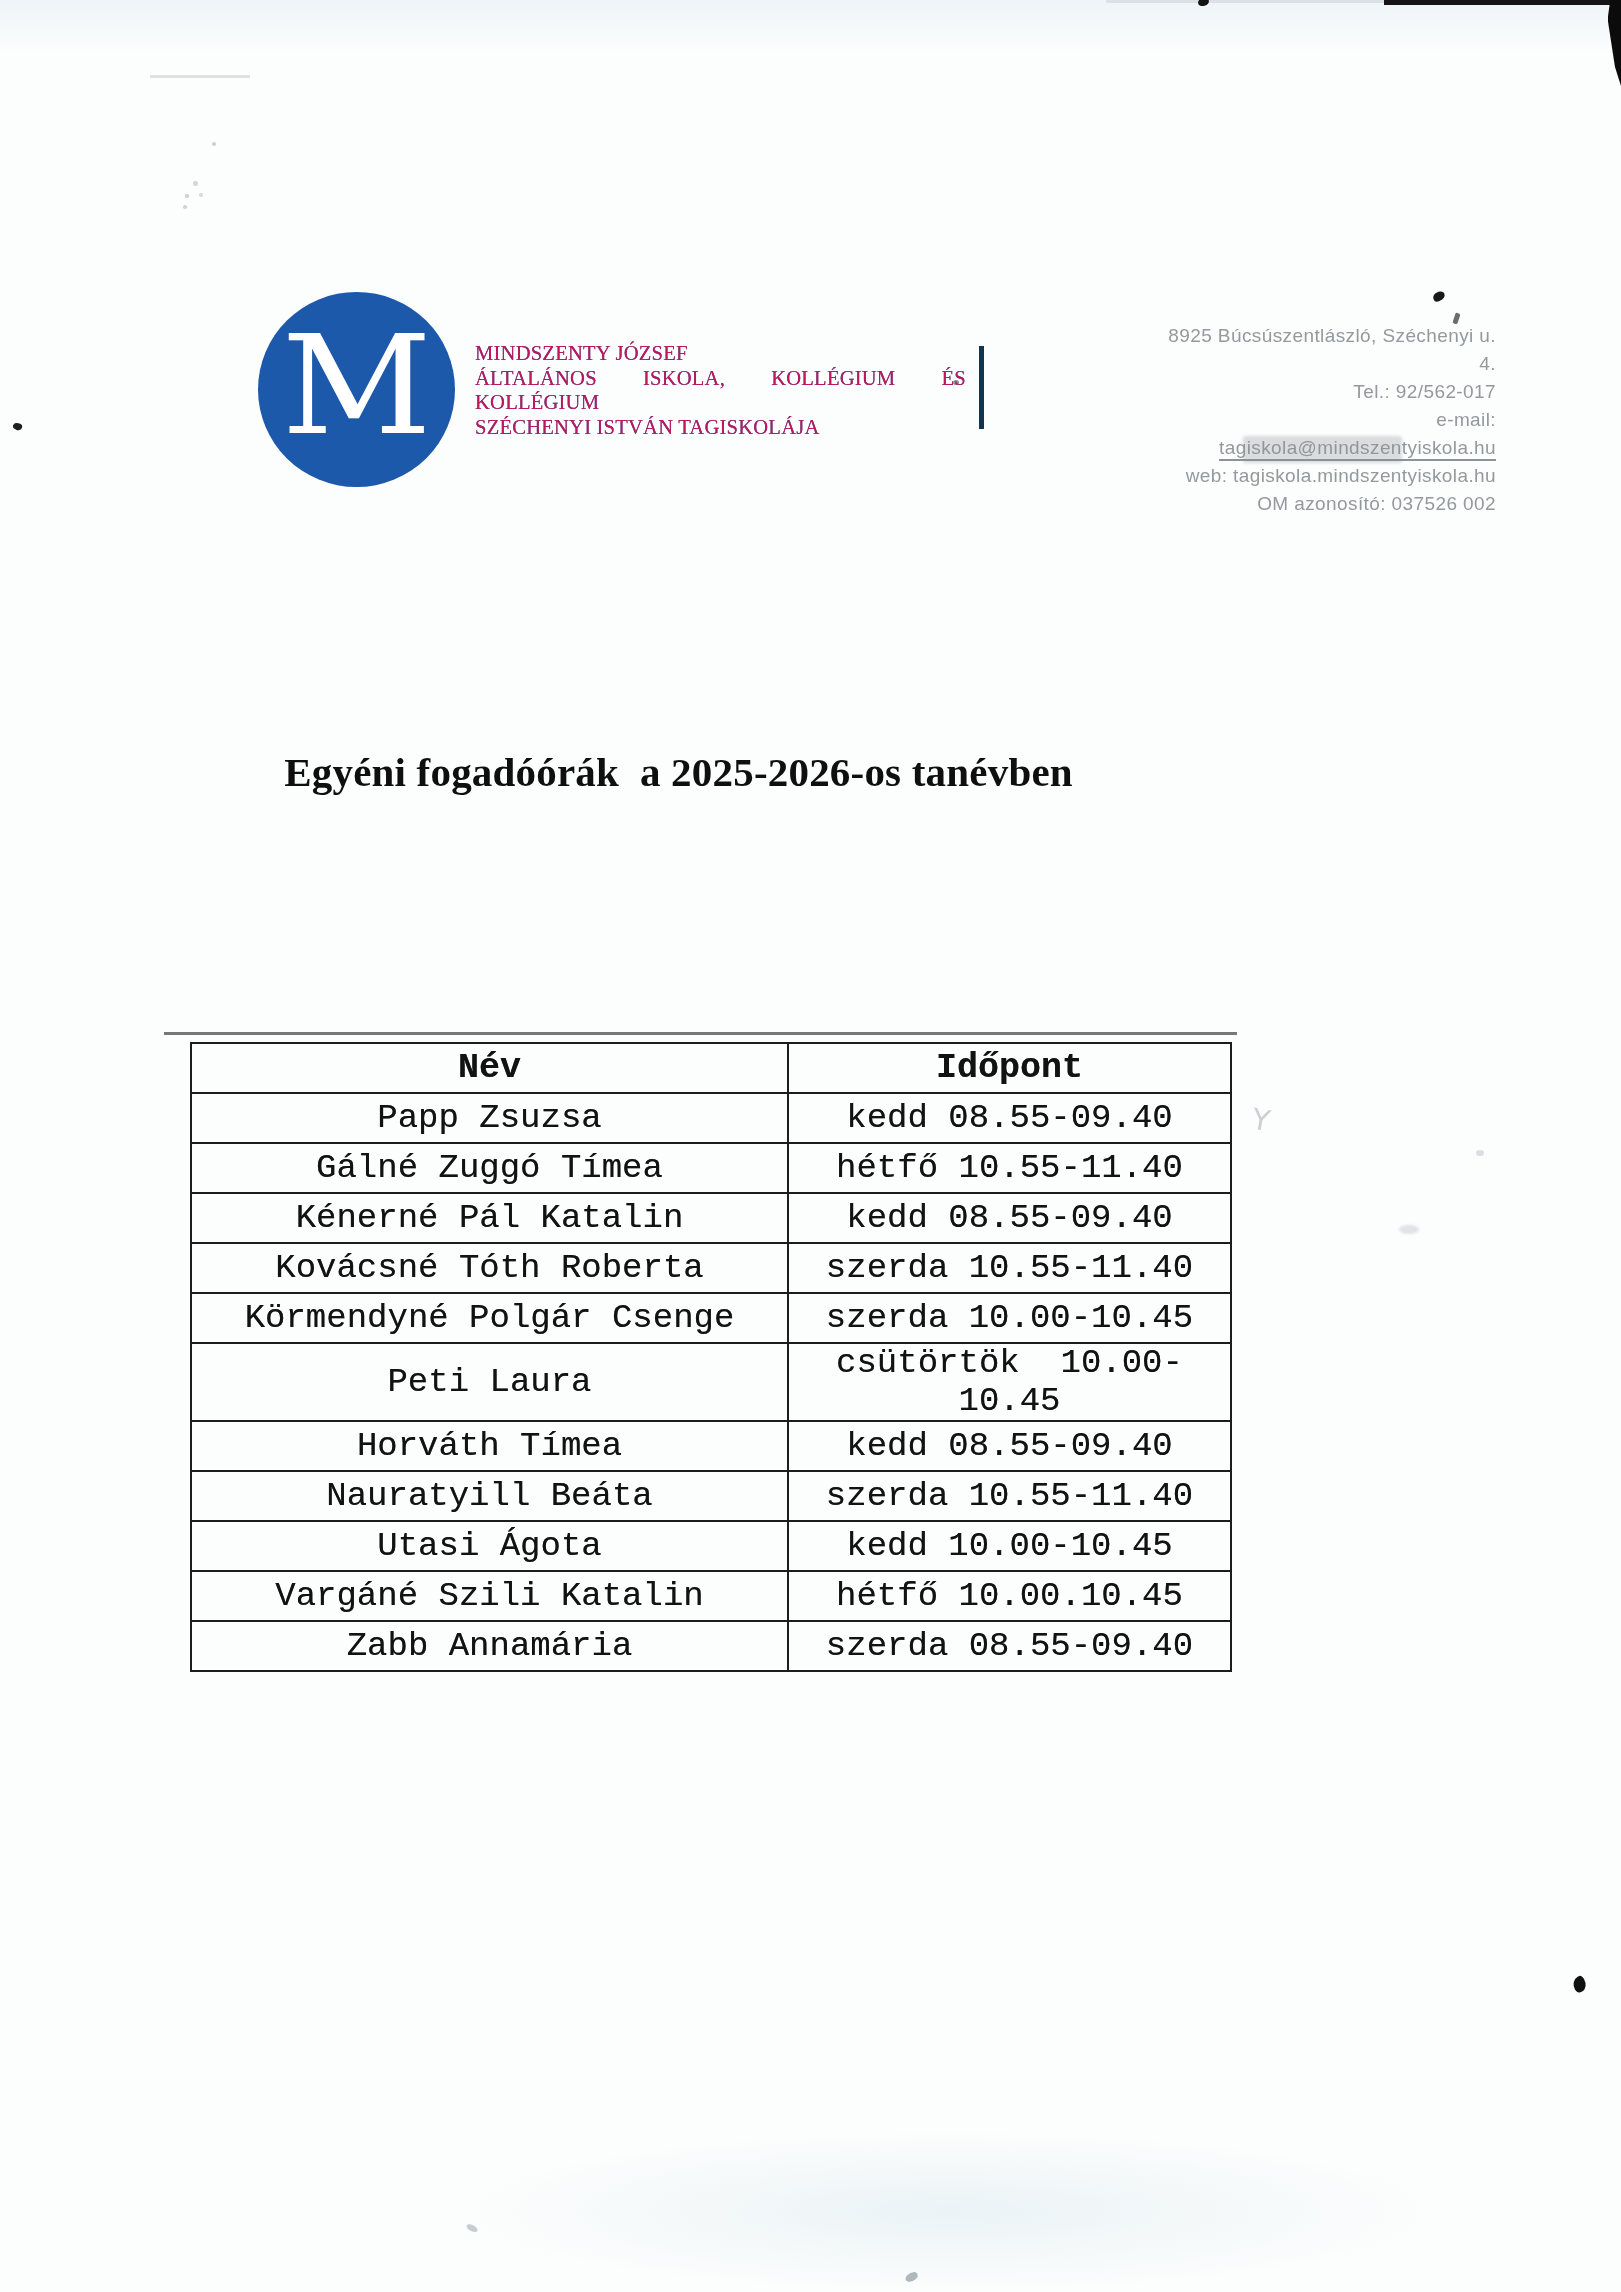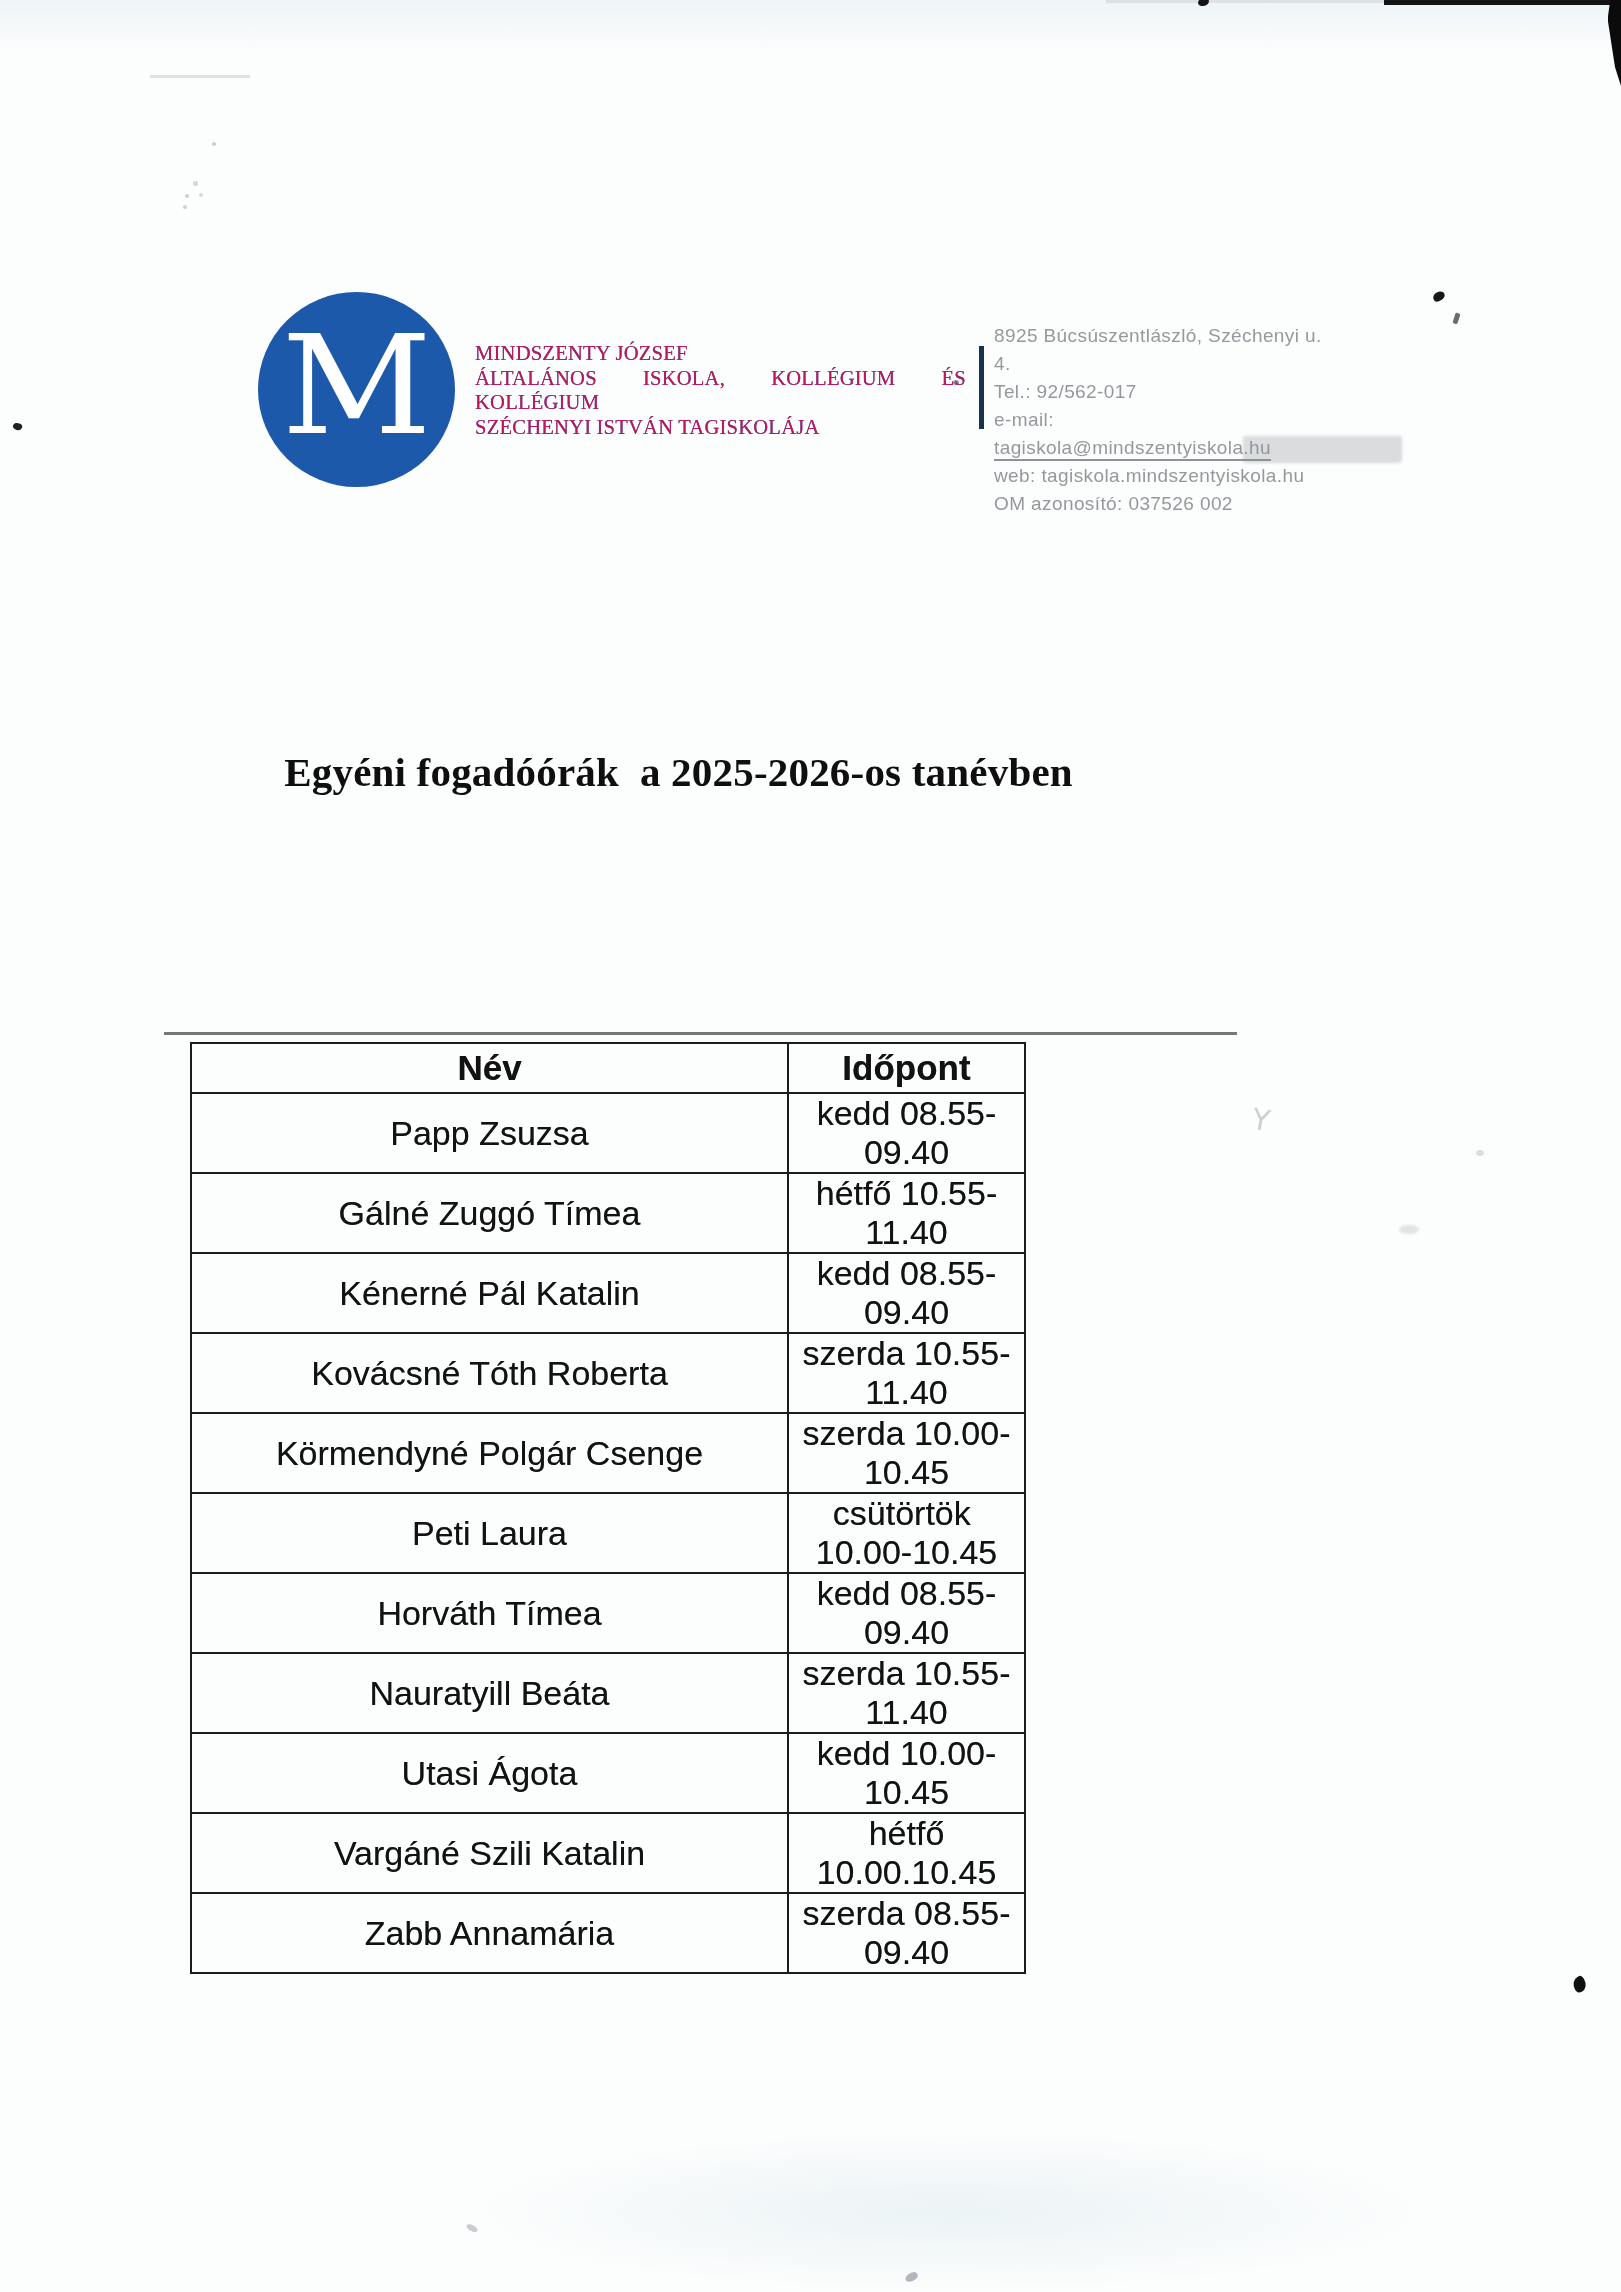--- a/index.html
+++ b/index.html
@@ -45,35 +45,35 @@
   .logo-m { color:#ffffff; font-family:"DejaVu Serif", serif; font-size:136px; font-weight:500;
     transform:scaleX(1.08) translateY(-3.6px); }
 
   .school-name { position:absolute; left:475px; top:341px; width:491px;
     color:#be185d; font-family:"Liberation Serif", serif; font-size:20.6px; line-height:24.6px;
     letter-spacing:0.2px; text-shadow:0 0 0.4px #2c5fad; }
   .sn-justify { display:flex; justify-content:space-between; }
 
   .lh-divider { position:absolute; left:979px; top:346px; width:4.5px; height:83px; background:#15334d; }
 
-  .contact { position:absolute; left:994px; top:322px; width:502px; text-align:left;
+  .contact { position:absolute; left:994px; top:322px; width:502px; text-align:right;
     color:#94999d; font-family:"Liberation Sans", sans-serif; font-size:19px; line-height:28px;
     letter-spacing:0.4px; }
   .email { text-decoration:underline; text-underline-offset:4.5px; text-decoration-thickness:1.8px; text-decoration-color:#8d9296; }
 
   
   .title { position:absolute; left:0; top:748px; width:1357px; margin:0; text-align:center;
     font-family:"Liberation Serif", serif; font-size:41px; font-weight:700; color:#0f0f0f;
     letter-spacing:0.2px; white-space:pre-wrap; }
 
   
   .tbl-topline { position:absolute; left:164px; top:1032px; width:1073px; height:2.7px; background:#4a4a4a; opacity:.75; }
-  .schedule { position:absolute; left:190px; top:1042px; width:836px;
+  .schedule { position:absolute; left:190px; top:1042px; width:1042px;
     border-collapse:collapse; table-layout:fixed;
-    font-family:Liberation Sans, sans-serif; color:#121212; }
+    font-family:Liberation Mono, monospace; color:#121212; }
   .schedule th, .schedule td {
     border:2.7px solid #1c1c1c; text-align:center; vertical-align:middle;
     padding:0; white-space:pre-wrap; overflow:hidden;
     text-shadow:0 0 0.4px rgba(0,0,0,.55);
   }
   .schedule th { height:48px; font-size:35px; font-weight:700; }
   .schedule td { height:48px; font-size:34px; font-weight:400;margin-top:42px; }
 </style>
 </head>
 <body>

